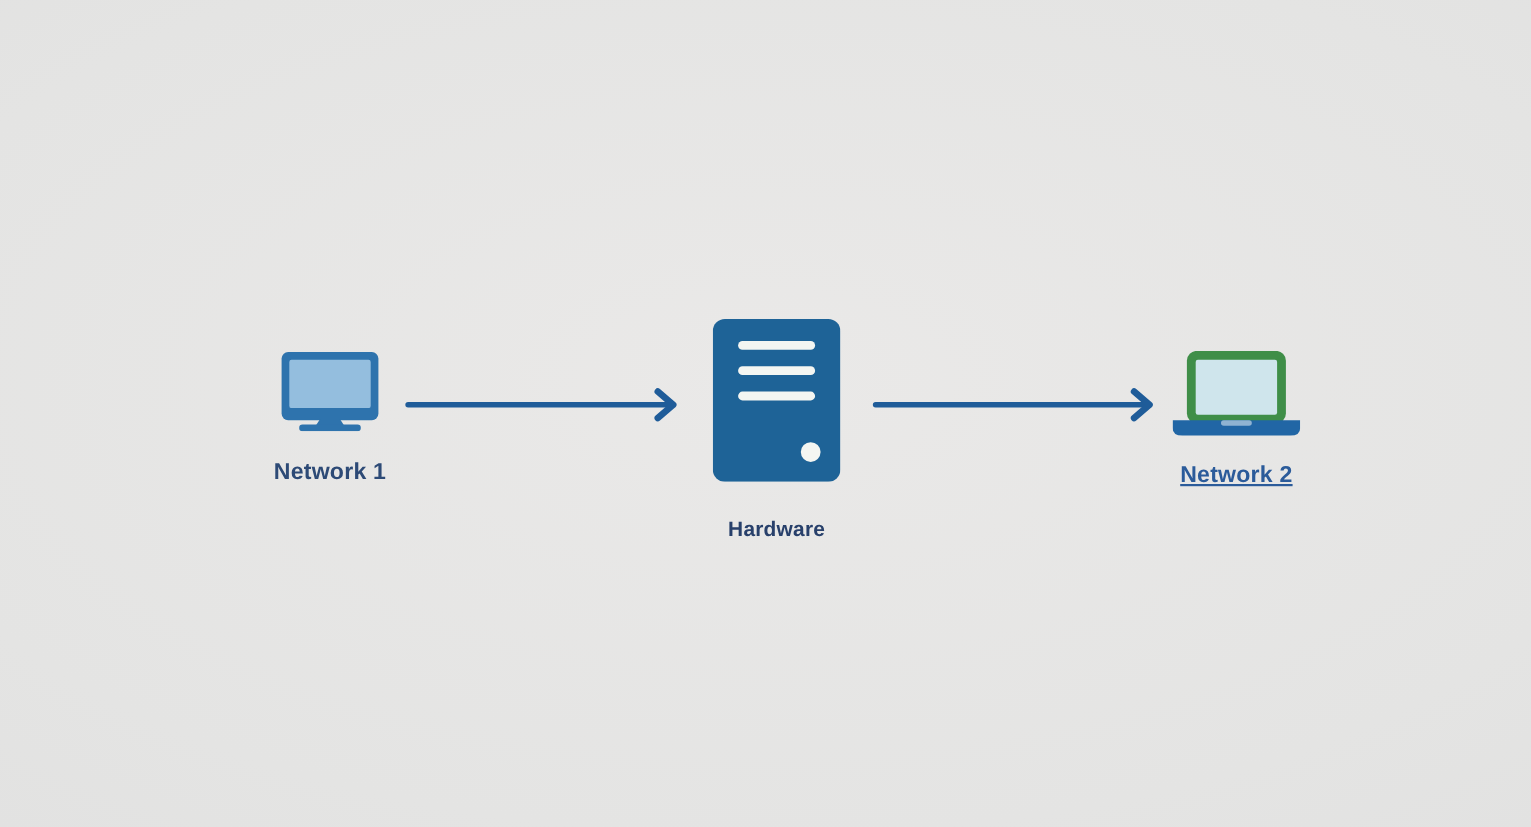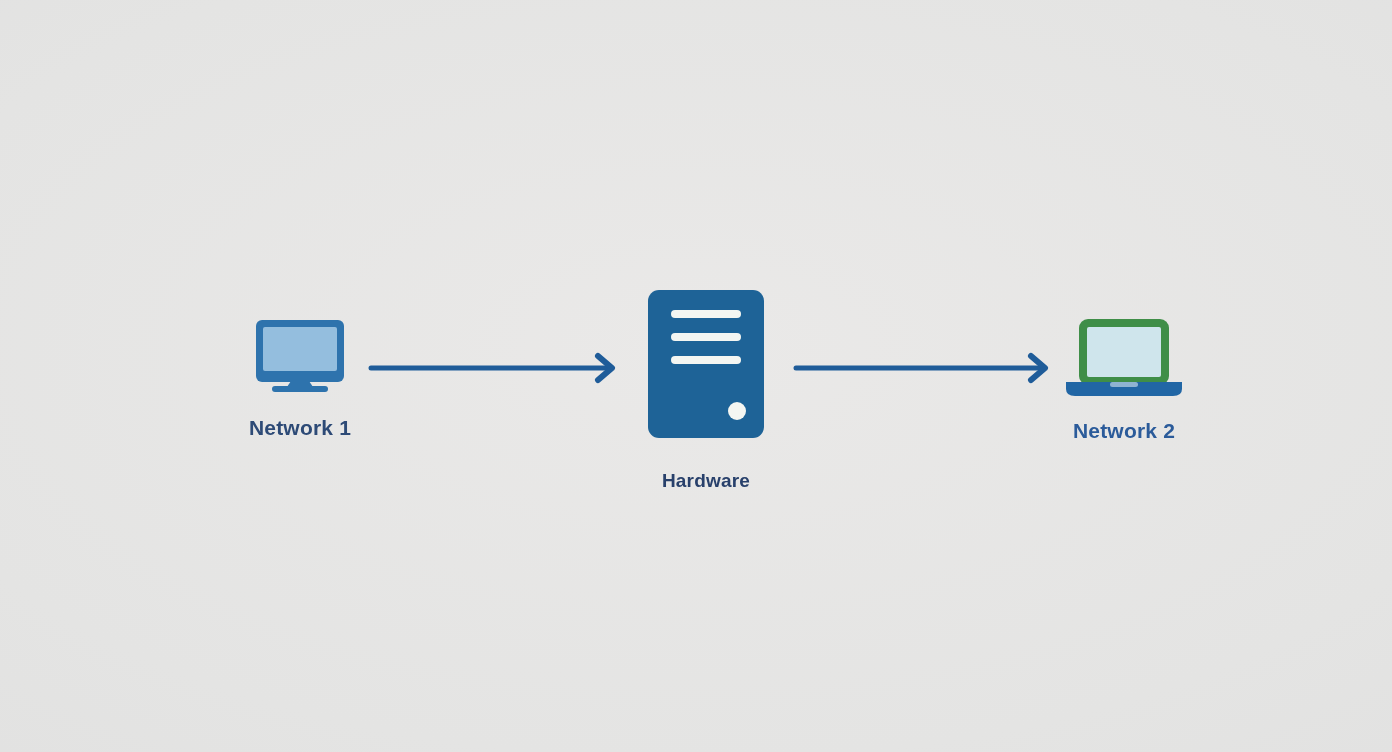--- a/index.html
+++ b/index.html
@@ -29,21 +29,21 @@
   .node-label {
     font-weight: bold;
     letter-spacing: 0.2px;
     white-space: nowrap;
   }
   #node-network1 { left: 220px; top: 320px; width: 160px; }
   #node-network1 .node-label { margin-top: 20px; font-size: 21px; color: var(--label-network1); }
   #node-hardware { left: 626px; top: 290px; width: 160px; }
   #node-hardware .node-label { margin-top: 28px; font-size: 19px; color: var(--label-hardware); }
   #node-network2 { left: 1044px; top: 319px; width: 160px; }
-  #node-network2 .node-label { margin-top: 18px; font-size: 21px; color: var(--label-network2); }
+  #node-network2 .node-label { margin-top: 18px; font-size: 21px; color: var(--label-network2); text-decoration: underline; }
 
   .arrow {
     position: absolute;
     top: 350px;
     height: 36px;
   }
   #arrow-1 { left: 366px; width: 256px; }
   #arrow-2 { left: 791px; width: 264px; }
 
   

